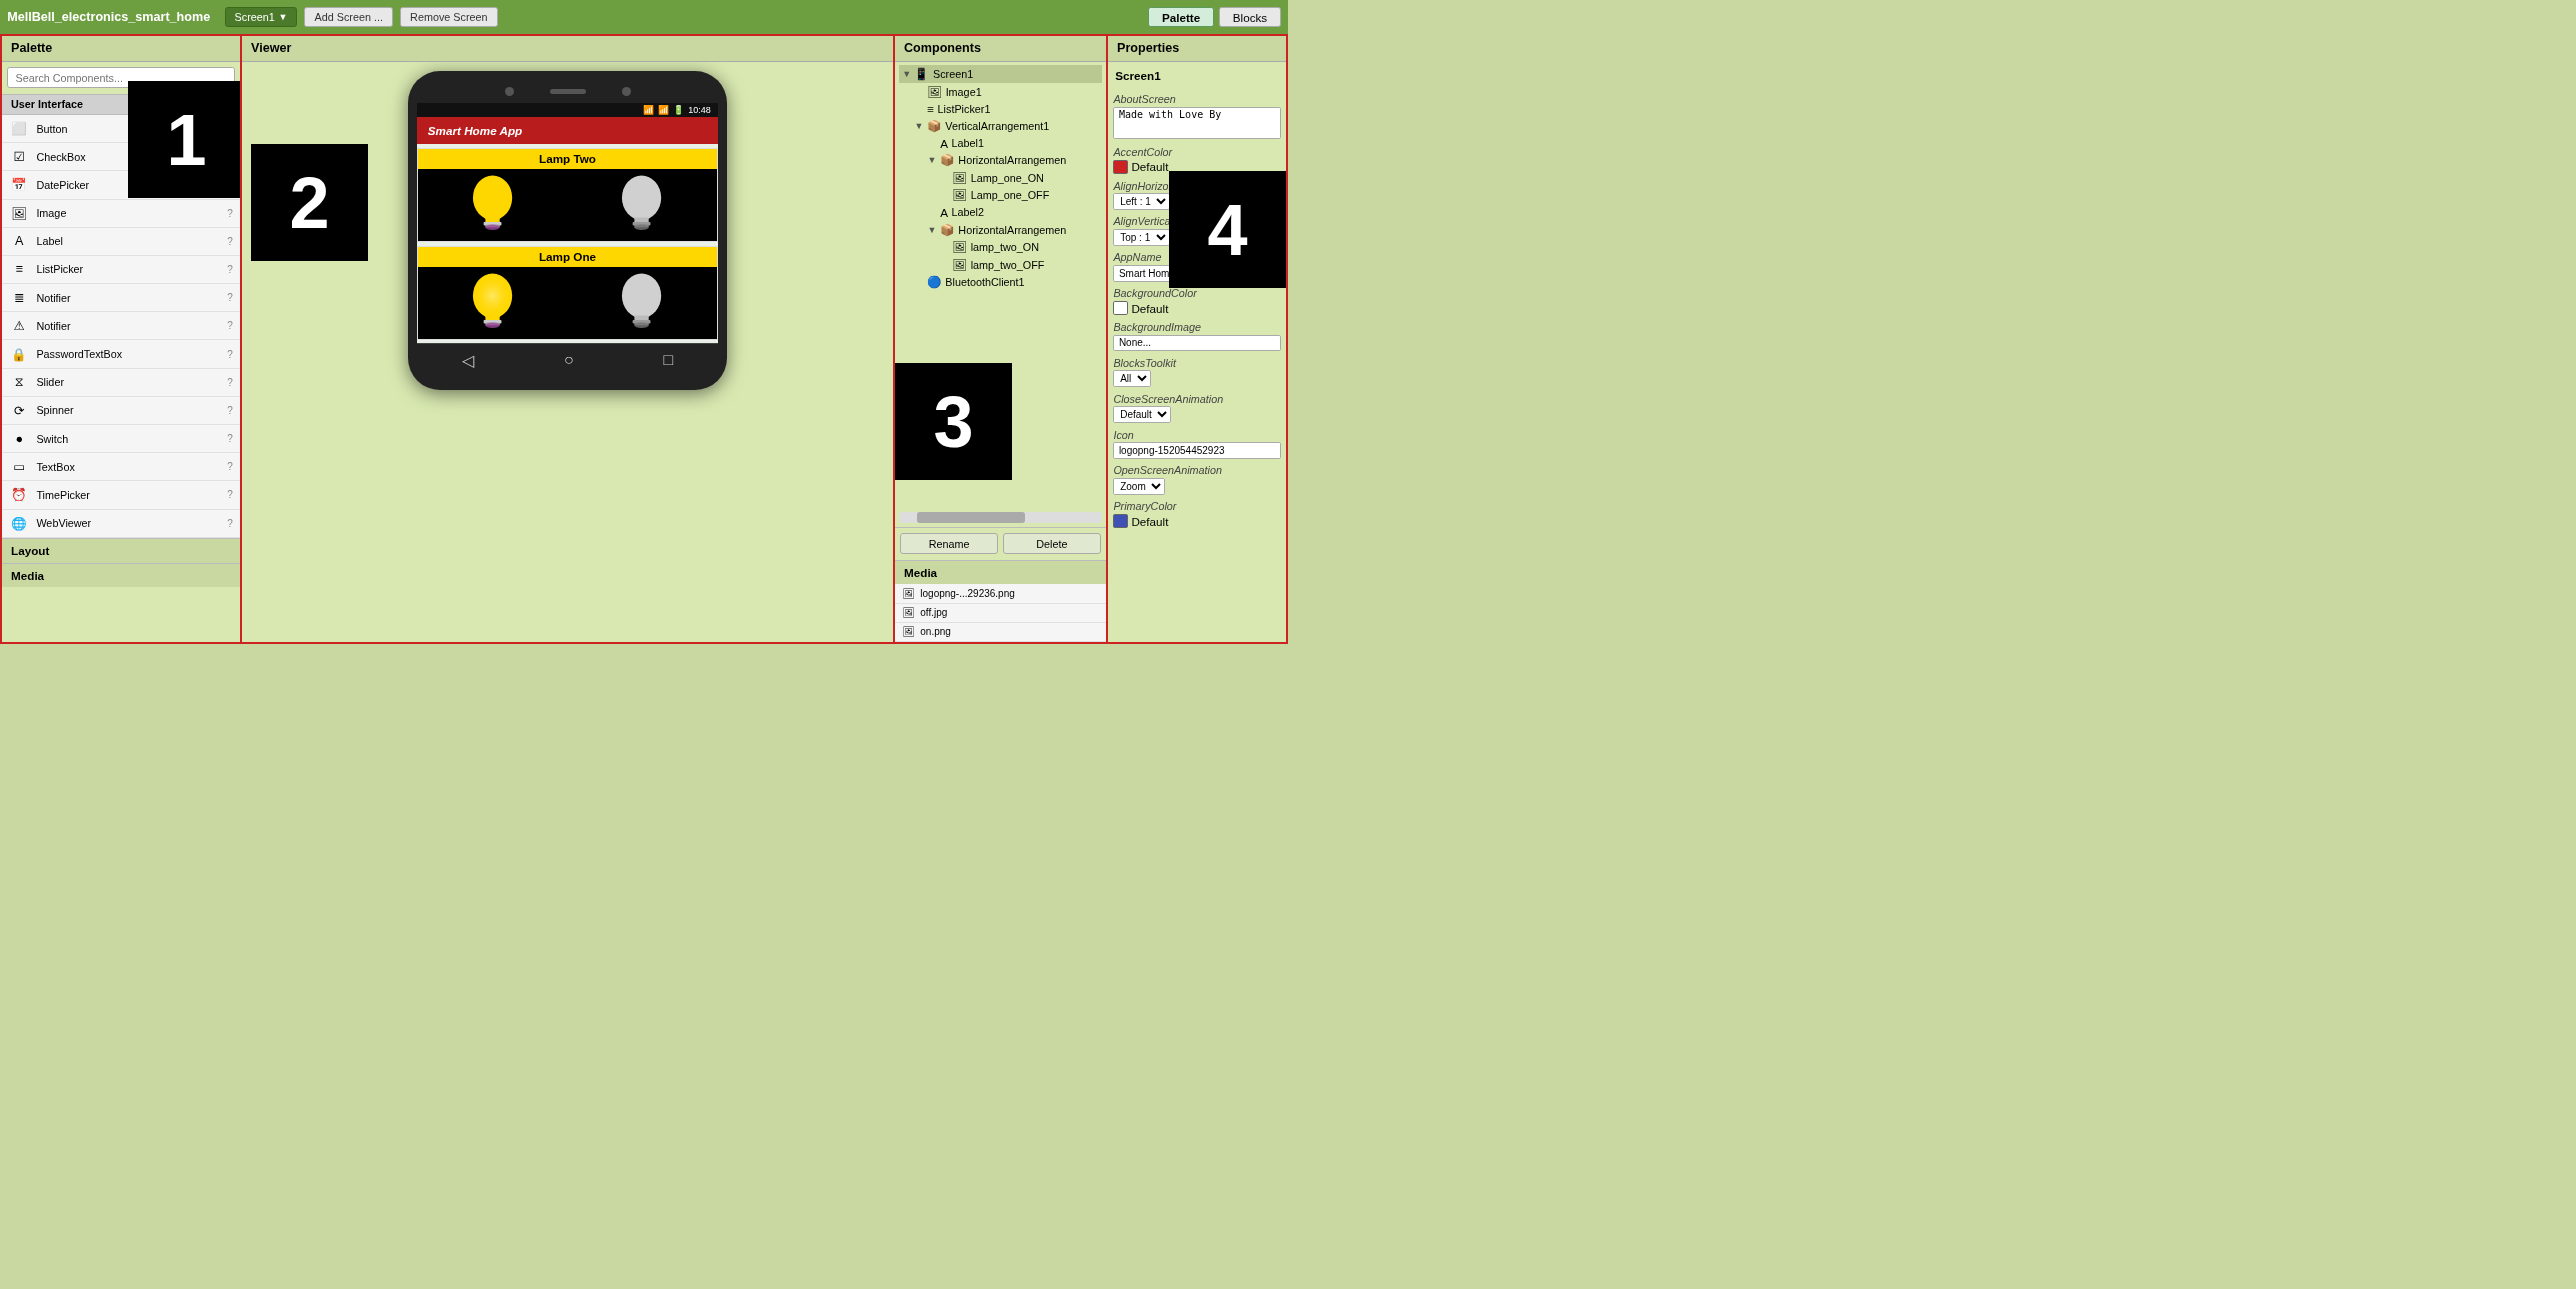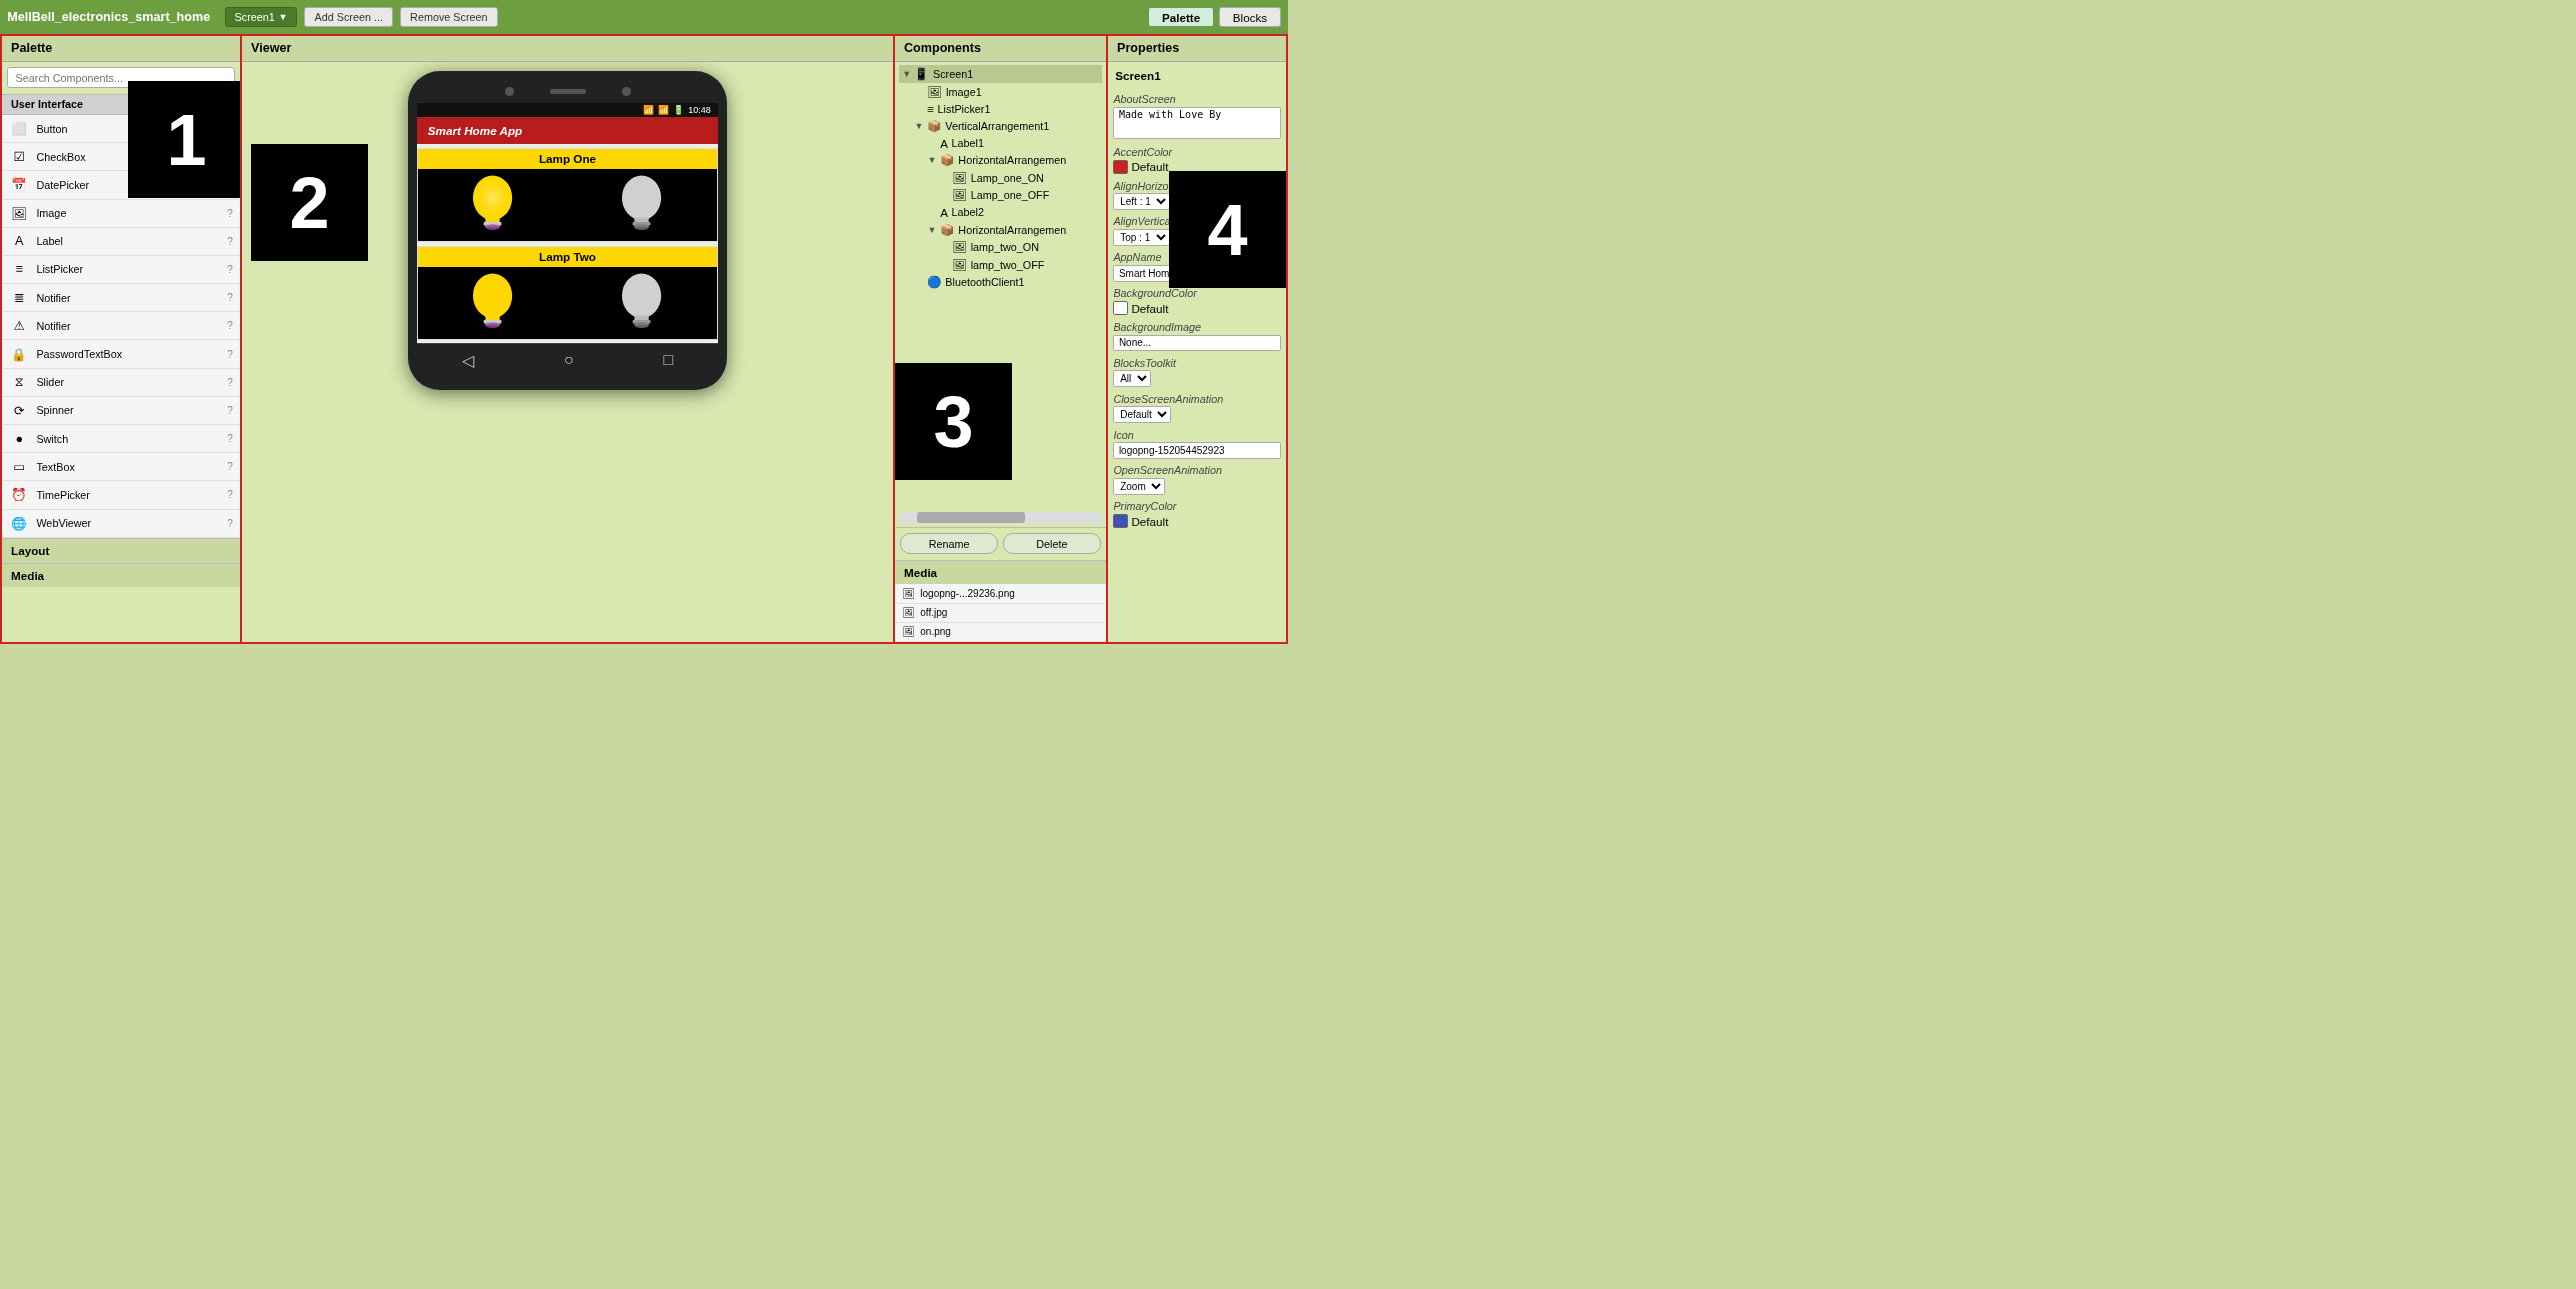--- a/index.html
+++ b/index.html
@@ -83,21 +83,21 @@
       width: 215px; min-width: 215px; background: #d8e8b0; border: 2.7px solid #cc2222; display: flex; flex-direction: column; overflow: hidden; position: relative;
     }
     .comp-tree { flex: 1; overflow-y: auto; padding: 3.6px; }
     .tree-item { display: flex; align-items: center; padding: 1.8px 3.6px; cursor: pointer; font-size: 10.8px; }
     .tree-item.selected { background: #b8c890; }
     .tree-expand { width: 12.6px; color: #555; font-size: 9px; }
     .tree-icon { margin-right: 3.6px; font-size: 11.7px; }
     .comp-scrollbar-area { height: 10.8px; background: #ddd; margin: 3.6px; border-radius: 2.7px; position: relative; }
     .comp-scrollbar-thumb { width: 108px; height: 10.8px; background: #aaa; border-radius: 2.7px; position: absolute; left: 18px; }
     .comp-actions { display: flex; gap: 5.4px; padding: 5.4px; border-top: 0.9px solid #bbb; }
-    .comp-action-btn { flex: 1; background: #e0e8d0; border: 0.9px solid #aaa; padding: 3.6px; border-radius: 10px; cursor: pointer; font-size: 10.8px; text-align: center; }
+    .comp-action-btn { flex: 1; background: #e0e8d0; border: 0.9px solid #aaa; padding: 3.6px; border-radius: 3px; cursor: pointer; font-size: 10.8px; text-align: center; }
     .media-section { border-top: 1.8px solid #bbb; }
     .media-title { background: #c8d8a0; padding: 5.4px 9px; font-weight: bold; font-size: 11.7px; }
     .media-item { display: flex; align-items: center; padding: 3.6px 7.2px; font-size: 10px; gap: 5.4px; border-bottom: 0.9px solid #e0e0e0; background: #f5f5f5; }
 
     
     #properties {
       width: 180px; min-width: 180px; background: #d8e8b0; border: 2.7px solid #cc2222; border-left: none; display: flex; flex-direction: column; overflow: hidden; position: relative;
     }
     .props-content { flex: 1; overflow-y: auto; padding: 3.6px 5.4px; }
     .prop-screen-title { font-weight: bold; font-size: 11.7px; padding: 3.6px 1.8px 5.4px; }
@@ -235,20 +235,44 @@
         </div>
         <div class="phone-status-bar">
           <span>📶</span>
           <span>📶</span>
           <span>🔋</span>
           <span>10:48</span>
         </div>
         <div class="phone-screen">
           <div class="phone-app-bar">Smart Home App</div>
           <div class="phone-content">
+
+            <div class="lamp-section">
+              <div class="lamp-label">Lamp Two</div>
+              <div class="lamp-images">
+                <div class="lamp-img lamp-on">
+                  <svg width="58" height="67" viewBox="0 0 65 75">
+                    <ellipse cx="32" cy="30" rx="22" ry="25" fill="#ffd700"></ellipse>
+                    <rect x="24" y="52" width="16" height="6" rx="1" fill="#ffd700"></rect>
+                    <rect x="22" y="57" width="20" height="4" rx="1" fill="#ccc"></rect>
+                    <rect x="24" y="60" width="16" height="3" rx="1" fill="#aaa"></rect>
+                    <ellipse cx="32" cy="63" rx="8" ry="3" fill="#9c4a9c" opacity="0.8"></ellipse>
+                  </svg>
+                </div>
+                <div class="lamp-img lamp-off">
+                  <svg width="58" height="67" viewBox="0 0 65 75">
+                    <ellipse cx="32" cy="30" rx="22" ry="25" fill="#d0d0d0"></ellipse>
+                    <rect x="24" y="52" width="16" height="6" rx="1" fill="#bbb"></rect>
+                    <rect x="22" y="57" width="20" height="4" rx="1" fill="#999"></rect>
+                    <rect x="24" y="60" width="16" height="3" rx="1" fill="#888"></rect>
+                    <ellipse cx="32" cy="63" rx="8" ry="3" fill="#777" opacity="0.8"></ellipse>
+                  </svg>
+                </div>
+              </div>
+            </div>
 
             <div class="lamp-section">
               <div class="lamp-label">Lamp One</div>
               <div class="lamp-images">
                 <div class="lamp-img lamp-on">
                   <svg width="58" height="67" viewBox="0 0 65 75">
                     <ellipse cx="32" cy="30" rx="22" ry="25" fill="#ffd700"></ellipse>
                     <ellipse cx="32" cy="30" rx="22" ry="25" fill="url(#glow)" opacity="0.5"></ellipse>
                     <rect x="24" y="52" width="16" height="6" rx="1" fill="#ffd700"></rect>
                     <rect x="22" y="57" width="20" height="4" rx="1" fill="#ccc"></rect>
@@ -266,44 +290,20 @@
                   <svg width="58" height="67" viewBox="0 0 65 75">
                     <ellipse cx="32" cy="30" rx="22" ry="25" fill="#d0d0d0"></ellipse>
                     <rect x="24" y="52" width="16" height="6" rx="1" fill="#bbb"></rect>
                     <rect x="22" y="57" width="20" height="4" rx="1" fill="#999"></rect>
                     <rect x="24" y="60" width="16" height="3" rx="1" fill="#888"></rect>
                     <ellipse cx="32" cy="63" rx="8" ry="3" fill="#777" opacity="0.8"></ellipse>
                   </svg>
                 </div>
               </div>
             </div>
-
-            <div class="lamp-section">
-              <div class="lamp-label">Lamp Two</div>
-              <div class="lamp-images">
-                <div class="lamp-img lamp-on">
-                  <svg width="58" height="67" viewBox="0 0 65 75">
-                    <ellipse cx="32" cy="30" rx="22" ry="25" fill="#ffd700"></ellipse>
-                    <rect x="24" y="52" width="16" height="6" rx="1" fill="#ffd700"></rect>
-                    <rect x="22" y="57" width="20" height="4" rx="1" fill="#ccc"></rect>
-                    <rect x="24" y="60" width="16" height="3" rx="1" fill="#aaa"></rect>
-                    <ellipse cx="32" cy="63" rx="8" ry="3" fill="#9c4a9c" opacity="0.8"></ellipse>
-                  </svg>
-                </div>
-                <div class="lamp-img lamp-off">
-                  <svg width="58" height="67" viewBox="0 0 65 75">
-                    <ellipse cx="32" cy="30" rx="22" ry="25" fill="#d0d0d0"></ellipse>
-                    <rect x="24" y="52" width="16" height="6" rx="1" fill="#bbb"></rect>
-                    <rect x="22" y="57" width="20" height="4" rx="1" fill="#999"></rect>
-                    <rect x="24" y="60" width="16" height="3" rx="1" fill="#888"></rect>
-                    <ellipse cx="32" cy="63" rx="8" ry="3" fill="#777" opacity="0.8"></ellipse>
-                  </svg>
-                </div>
-              </div>
-            </div>
           </div>
         </div>
         <div class="phone-bottom-nav">
           <span class="nav-btn">◁</span>
           <span class="nav-btn">○</span>
           <span class="nav-btn">□</span>
         </div>
       </div>
     </div>
   </div>

